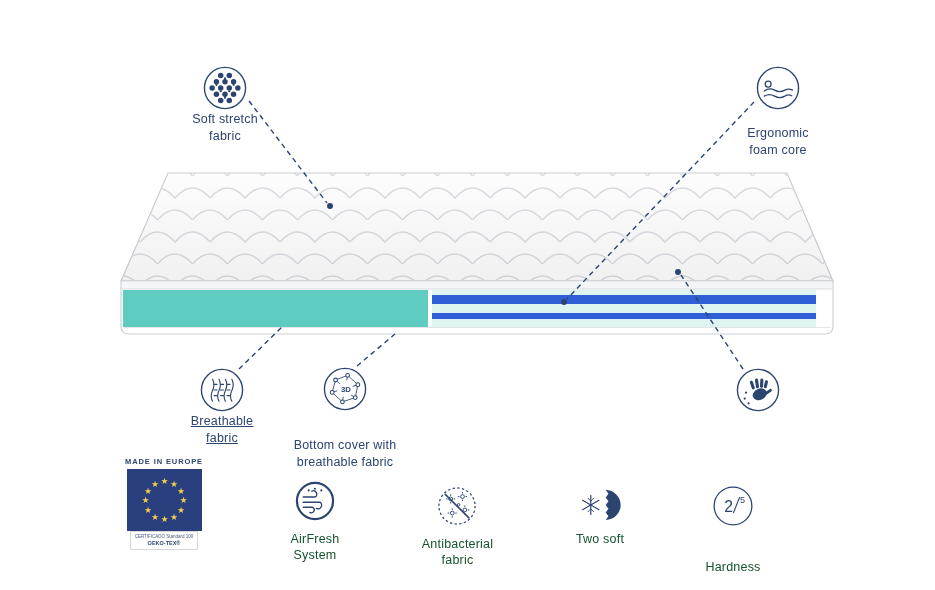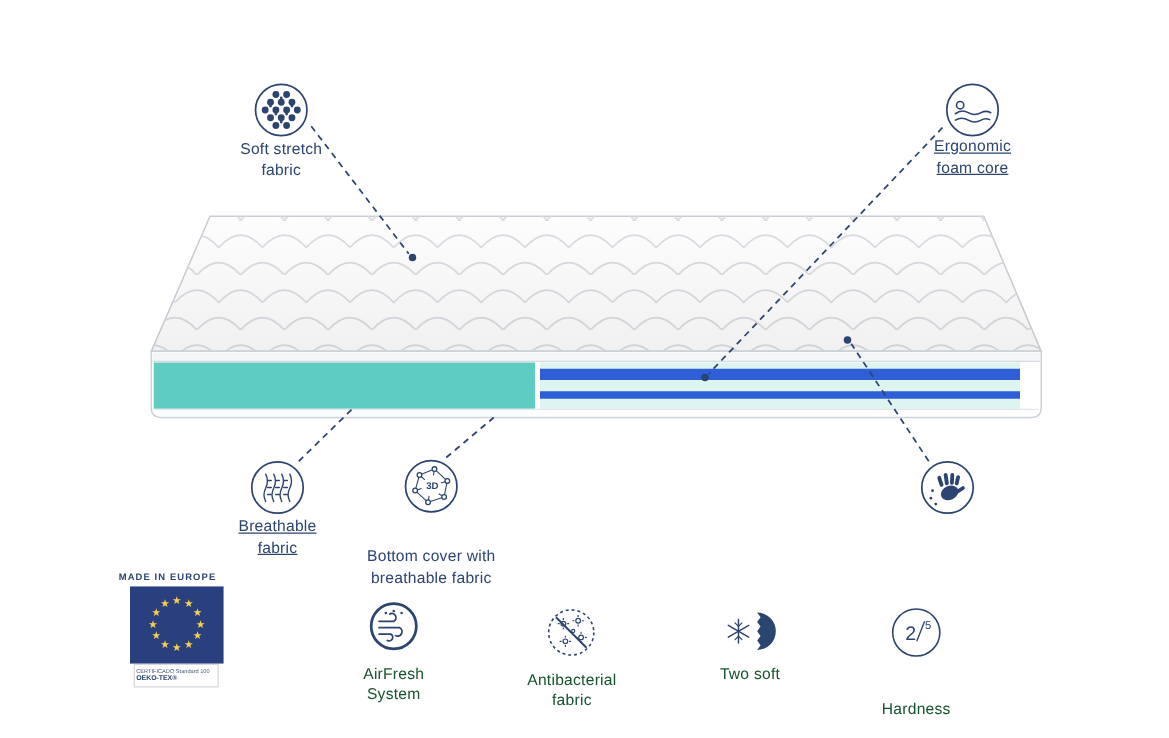--- a/index.html
+++ b/index.html
@@ -10,21 +10,21 @@
   .callout-label {
     position:absolute; z-index:2; text-align:center;
     color:#2c4470; font-size:12.5px; line-height:1.32;
     white-space:pre-line; letter-spacing:.2px;
   }
   .feature-label {
     position:absolute; z-index:2; text-align:center;
     color:#14532d; font-size:12.5px; line-height:1.3;
     white-space:pre-line; letter-spacing:.2px;
   }
-  .eu-block { position:absolute; left:95px; top:457px; width:92px; z-index:2; }
+  .eu-block { position:absolute; left:118px; top:457px; width:92px; z-index:2; text-align:center; }
   .eu-title { font-size:7.5px; letter-spacing:.9px; color:#2c4470; font-weight:bold; margin-bottom:3px; }
   .eu-flag { display:block; margin:0 auto; }
   .eu-tag {
     width:68px; margin:0 auto; background:#fff; border:1px solid #d7d7d7;
     padding:2px 1px 2px 1px; line-height:1.25;
   }
   .eu-tag .l1 { font-size:4.5px; color:#4a5a78; white-space:nowrap; }
   .eu-tag .l2 { font-size:5.5px; color:#2c4470; font-weight:bold; white-space:nowrap; }
 </style>
 </head>
@@ -107,21 +107,21 @@
   </svg>
   <div class="callout-label" style="left:155px; top:111px; width:140px;">Soft stretch
 fabric</div>
 
   <svg class="icon" style="left:754px; top:64px;" width="48" height="48" viewBox="0 0 56 56">
     <circle cx="28" cy="28" r="24" fill="none" stroke="#2c4470" stroke-width="1.6"></circle>
     <circle cx="16.5" cy="23.5" r="3.4" fill="none" stroke="#2c4470" stroke-width="1.5"></circle>
     <path d="M12,31.5 Q18,27 24,30.5 Q30,34 36,30.5 Q40.5,28 45,30.5" fill="none" stroke="#2c4470" stroke-width="1.5" stroke-linecap="round"></path>
     <path d="M12,37.5 Q18,34 24,37.5 Q30,41 36,37.5 Q40,35 44,37" fill="none" stroke="#2c4470" stroke-width="1.5" stroke-linecap="round"></path>
   </svg>
-  <div class="callout-label" style="left:708px; top:109px; width:140px;text-decoration:underline;">Ergonomic
+  <div class="callout-label" style="left:708px; top:125px; width:140px;">Ergonomic
 foam core</div>
 
   <svg class="icon" style="left:198px; top:366px;" width="48" height="48" viewBox="0 0 56 56">
     <circle cx="28" cy="28" r="24" fill="none" stroke="#2c4470" stroke-width="1.6"></circle>
     <g fill="none" stroke="#2c4470" stroke-width="1.3" stroke-linecap="round">
       <path d="M17,15.5 C19.2,20 19.2,24 17,28.5 C14.8,33 14.8,37 17,41"></path>
       <path d="M24.5,15.5 C26.7,20 26.7,24 24.5,28.5 C22.3,33 22.3,37 24.5,41"></path>
       <path d="M32,15.5 C34.2,20 34.2,24 32,28.5 C29.8,33 29.8,37 32,41"></path>
       <path d="M39.5,15.5 C41.7,20 41.7,24 39.5,28.5 C37.3,33 37.3,37 39.5,41"></path>
       <path d="M18.8,21.5 h3.4 M26.3,21.5 h3.4 M33.8,21.5 h3.4"></path>

